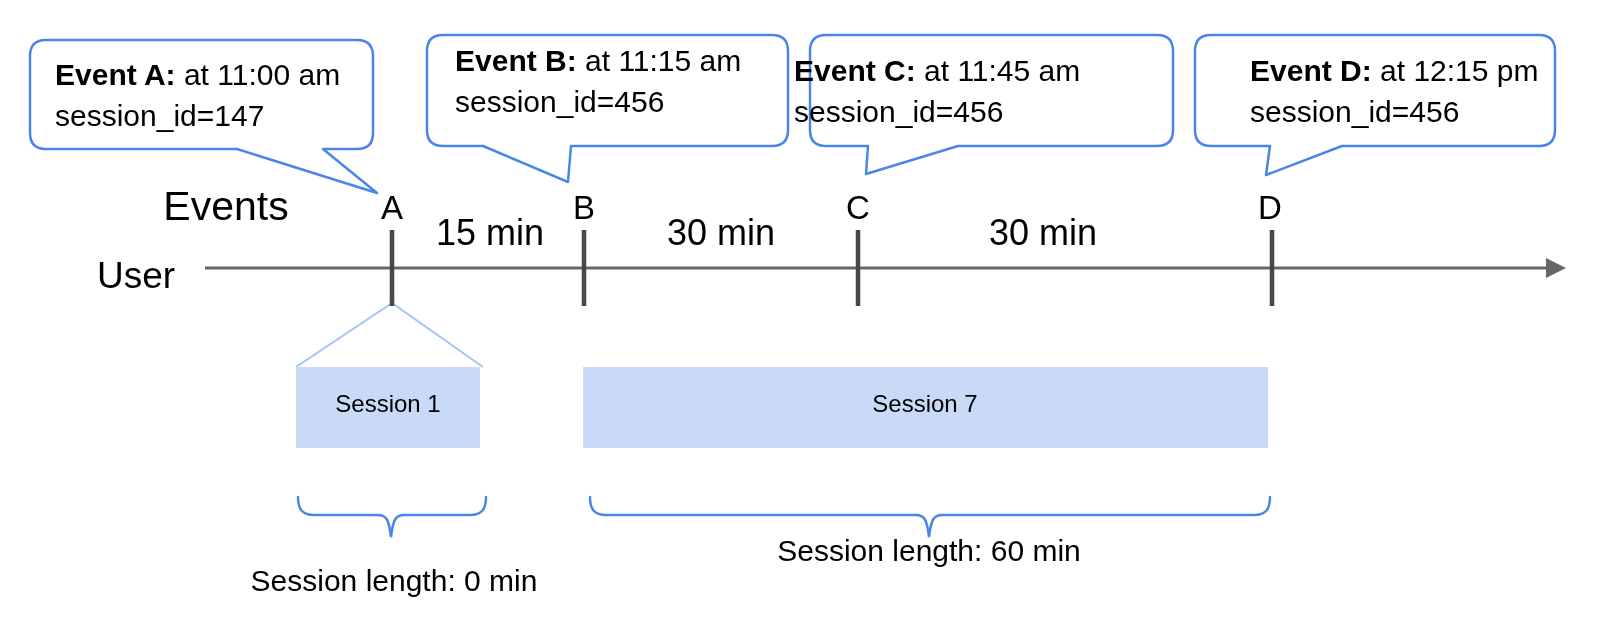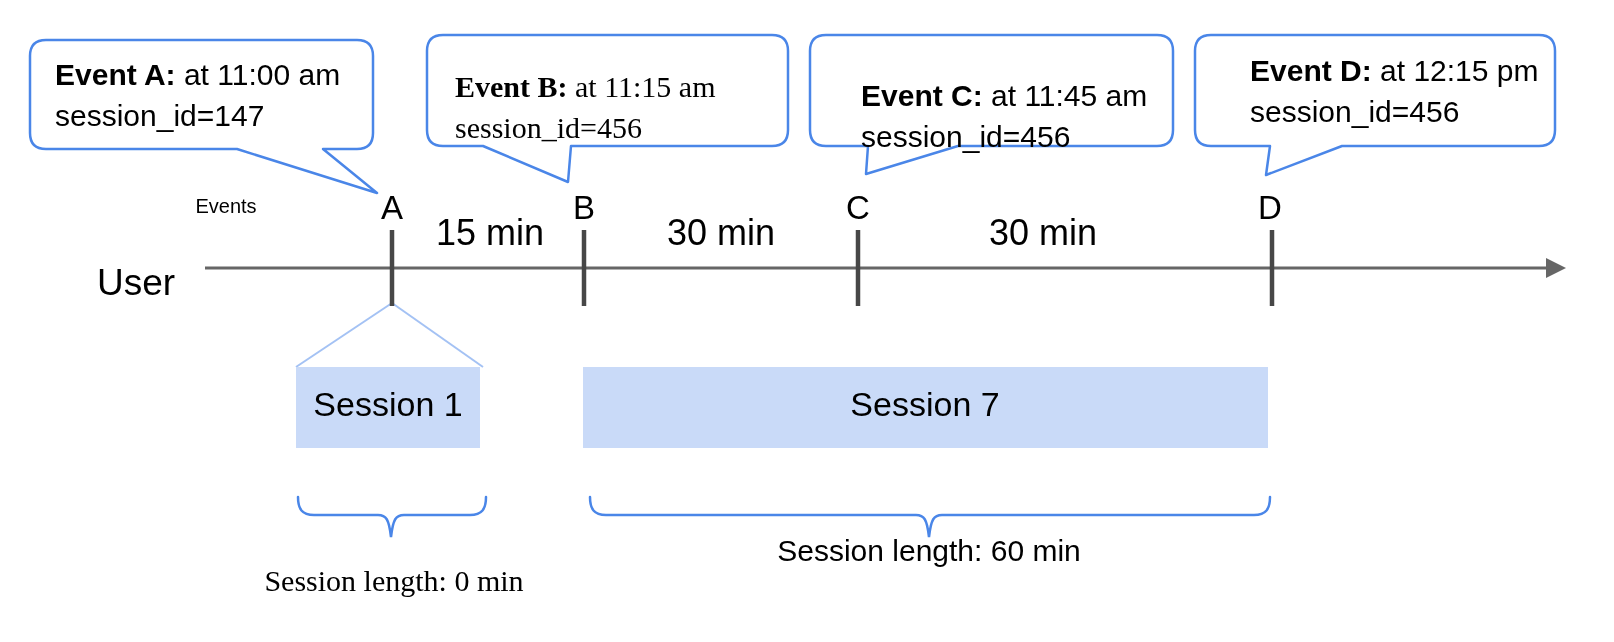--- a/index.html
+++ b/index.html
@@ -18,24 +18,24 @@
     font-family:"Liberation Sans", sans-serif;
     color:var(--text-black);
     overflow:hidden;
   }
   .layer{position:absolute;left:0;top:0;}
   .txt{position:absolute;white-space:nowrap;}
   .ctr{transform:translate(-50%,-50%);}
   .callout-text{font-size:30px;line-height:41px;}
   .callout-text b{font-weight:bold;}
   .marker{font-size:33px;}
-  .axis-label{font-size:20px;}
-  .user-label{font-size:37px;margin-top:7px;}
+  .axis-label{font-size:41px;}
+  .user-label{font-size:37px;}
   .interval{font-size:36px;}
-  .session-label{font-size:34px;}
+  .session-label{font-size:24px;}
   .length-label{font-size:30px;}
 </style>
 </head>
 <body>
 
 <div class="canvas">
 
   <svg class="layer" width="1614" height="642" viewBox="0 0 1614 642">
 
     <path d="M392,303 L296,367" fill="none" style="stroke:var(--light-blue)" stroke-width="2"></path>
@@ -58,25 +58,25 @@
     <path d="M1211,35 H1539 Q1555,35 1555,51 V130 Q1555,146 1539,146 H1342 L1266,175 L1270,146 H1211 Q1195,146 1195,130 V51 Q1195,35 1211,35 Z" fill="#ffffff" style="stroke:var(--accent-blue)" stroke-width="2.5" stroke-linejoin="round"></path>
 
     <path d="M298,497 C298,509 302,515 314,515 L378,515 C386,515 389,519 391,537 C393,519 396,515 404,515 L470,515 C482,515 486,509 486,497" fill="none" style="stroke:var(--accent-blue)" stroke-width="2.5" stroke-linecap="round"></path>
     <path d="M590,497 C590,509 594,515 606,515 L916,515 C924,515 927,519 929,537 C931,519 934,515 942,515 L1254,515 C1266,515 1270,509 1270,497" fill="none" style="stroke:var(--accent-blue)" stroke-width="2.5" stroke-linecap="round"></path>
   </svg>
 
   <div class="txt callout-text" style="left:55px;top:54px;">
     <div><b>Event A:</b> <span>at 11:00 am</span></div>
     <div>session_id=147</div>
   </div>
-  <div class="txt callout-text" style="left:455px;top:66px;font-family:Liberation Serif, serif;">
+  <div class="txt callout-text" style="left:455px;top:40px;">
     <div><b>Event B:</b> <span>at 11:15 am</span></div>
     <div>session_id=456</div>
   </div>
-  <div class="txt callout-text" style="left:861px;top:50px;margin-top:25px;">
+  <div class="txt callout-text" style="left:794px;top:50px;">
     <div><b>Event C:</b> <span>at 11:45 am</span></div>
     <div>session_id=456</div>
   </div>
   <div class="txt callout-text" style="left:1222px;top:50px;margin-left:28px;">
     <div><b>Event D:</b> <span>at 12:15 pm</span></div>
     <div>session_id=456</div>
   </div>
 
   <div class="txt ctr axis-label" style="left:226px;top:206px;">Events</div>
   <div class="txt ctr user-label" style="left:136px;top:276px;">User</div>
@@ -86,16 +86,16 @@
   <div class="txt ctr marker" style="left:858px;top:208px;">C</div>
   <div class="txt ctr marker" style="left:1270px;top:208px;">D</div>
 
   <div class="txt ctr interval" style="left:490px;top:233px;">15 min</div>
   <div class="txt ctr interval" style="left:721px;top:233px;">30 min</div>
   <div class="txt ctr interval" style="left:1043px;top:233px;">30 min</div>
 
   <div class="txt ctr session-label" style="left:388px;top:404px;">Session 1</div>
   <div class="txt ctr session-label" style="left:925px;top:404px;">Session 7</div>
 
-  <div class="txt ctr length-label" style="left:394px;top:581px;font-family:Liberation Serif, serif;">Session length: 0 min</div>
+  <div class="txt ctr length-label" style="left:394px;top:581px;">Session length: 0 min</div>
   <div class="txt ctr length-label" style="left:929px;top:551px;">Session length: 60 min</div>
 
 </div>
 
 </body></html>

